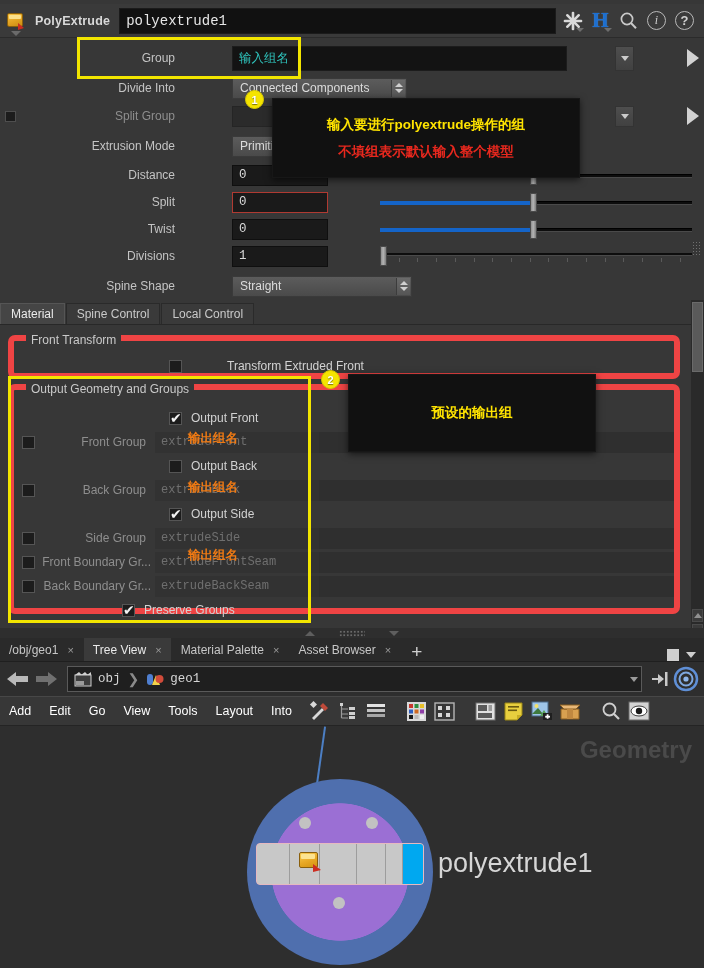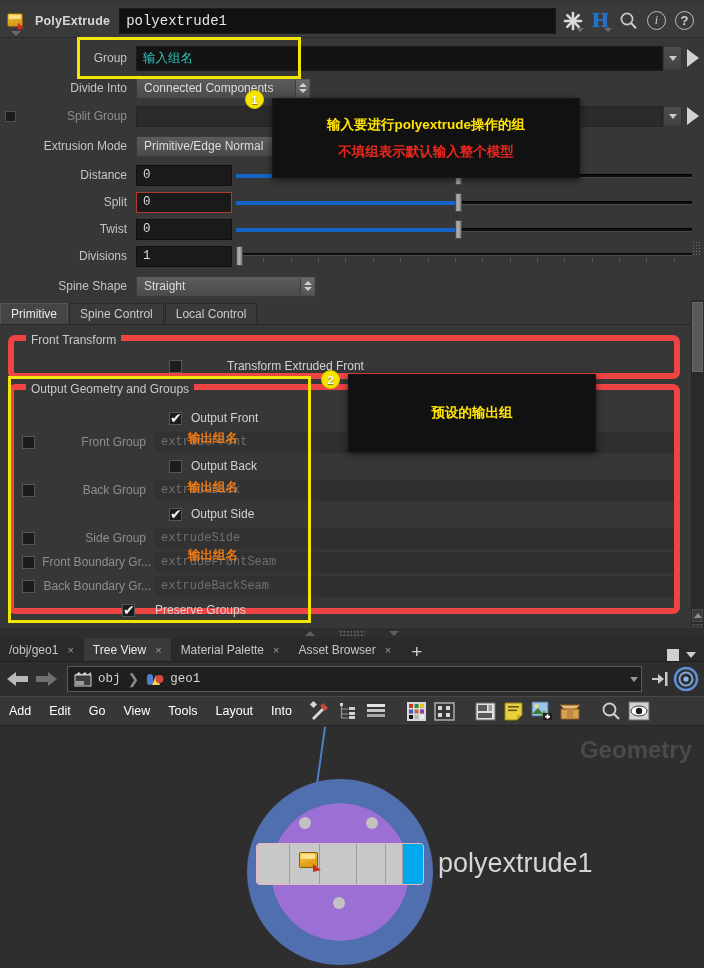--- a/index.html
+++ b/index.html
@@ -61,21 +61,21 @@
   .hlogo { font-family:"Liberation Serif","DejaVu Serif",serif; font-weight:bold; font-size:21px; color:#1d6fd0; text-shadow:0 0 1px #4b9cf5; }
   .minitri { position:absolute; right:1px; bottom:2px; width:0;height:0;
     border-left:4px solid transparent;border-right:4px solid transparent;border-top:4px solid #6d6d6d;}
   .circ-ic { width:19px;height:19px;border-radius:50%;border:1.6px solid #b9b9b9;
     display:flex;align-items:center;justify-content:center;font-size:12px;
     font-family:"Liberation Serif",serif; font-style:italic; color:#d0d0d0;}
   .circ-q { font-style:normal; font-weight:bold; font-family:"Liberation Sans",sans-serif; font-size:13px;}
 
   
   .params { position:absolute; left:0; top:38px; width:704px; height:260px; }
-  .prow { display:flex; align-items:center; height:24px; position:relative; }
+  .prow { display:flex; align-items:center; height:24px; position:relative;gap:48px; }
   .pcheck {
     width: 11px; height: 11px; background:#1c1c1c; border:1px solid #4e4e4e;
     margin-left:5px; flex:none;
   }
   .pcheck.hidden { visibility:hidden; }
   .plabel {
     width: 120px; text-align:right; padding-right:9px; font-size: 12px;
     color:#c4c4c4; flex:none; white-space:nowrap; overflow:hidden;
   }
   .plabel.dim { color:#8e8e8e; }
@@ -425,21 +425,21 @@
               <i class="ma-up"></i>
               <i class="ma-dn"></i>
             </span>
         </div>
       </div>
 
       <div class="grip"></div>
     </div>
 
     <div class="tabstrip">
-      <div class="ptab active">Primitive</div>
+      <div class="ptab active">Material</div>
       <div class="ptab">Spine Control</div>
       <div class="ptab">Local Control</div>
     </div>
 
     <div class="folderwrap">
 
       <div class="fbox" style="left:8px; top:8px; width:672px; height:44px;">
         <div class="flabel">Front Transform</div>
         <div class="crow" style="margin-top:13px; padding-left:155px;gap:36px;">
           <div class="cbox"></div>
@@ -494,21 +494,21 @@
             <div class="strfield" style="flex:1;background:#2f2f2f;"></div>
           </div>
 
           <div class="strrow">
             <div class="pcheck" style="margin-left:8px;width:13px;height:13px;border-color:#555;"></div>
             <div class="plabel dim" style="width:120px;padding-right:4px;">Back Boundary Gr...</div>
             <div class="strfield" style="width:164px;">extrudeBackSeam</div>
             <div class="strfield" style="flex:1;background:#2f2f2f;"></div>
           </div>
 
-          <div class="crow" style="padding-left:108px;gap:11px;">
+          <div class="crow" style="padding-left:108px;">
             <div class="cbox checked"></div>
             <div class="ctext">Preserve Groups</div>
           </div>
         </div>
       </div>
     </div>
 
     <div class="pscroll">
       <div class="thumb"></div>
       <div class="ar ar-up">

